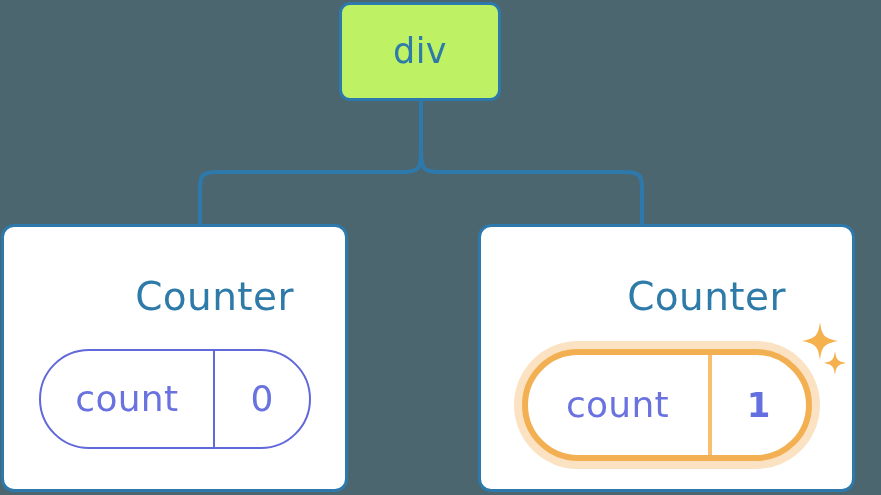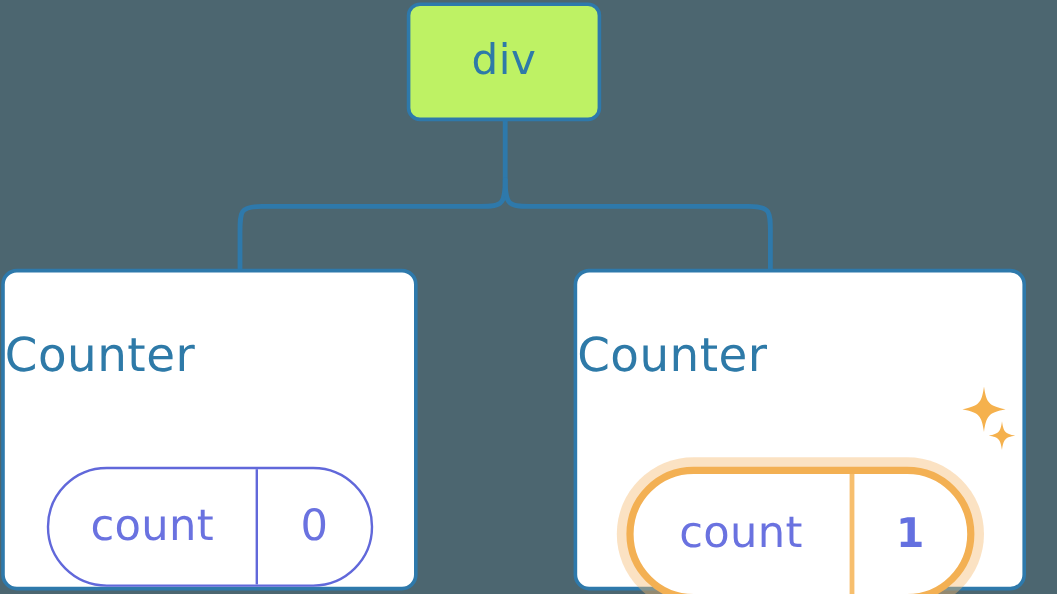--- a/index.html
+++ b/index.html
@@ -62,43 +62,43 @@
     box-sizing: border-box;
   }
   .card-left  { left: 1px;   width: 347px; }
   .card-right { left: 478px; width: 377px; }
 
   .card-title {
     position: absolute;
     top: 50px;
     left: 0;
     width: 100%;
-    text-align: left;
+    text-align: center;
     font-size: 39px;
     color: #2e7aa8;
     line-height: 1;
     letter-spacing: 0.4px;
+    padding-left: 40px;
   }
 
   
   .pill-wrap {
     position: absolute;
     top: 122px;
     left: 0;
     width: 100%;
     display: flex;
     justify-content: center;
   }
   .pill {
     position: relative;
     display: flex;
     align-items: stretch;
     box-sizing: border-box;
     background: #ffffff;
-    margin-top: 40px;
   }
   .pill-plain {
     width: 272px;
     height: 100px;
     border: 2px solid #6168da;
     border-radius: 50px;
   }
   .pill-plain .pill-key {
     width: 176px;
     border-right: 2px solid #6168da;

